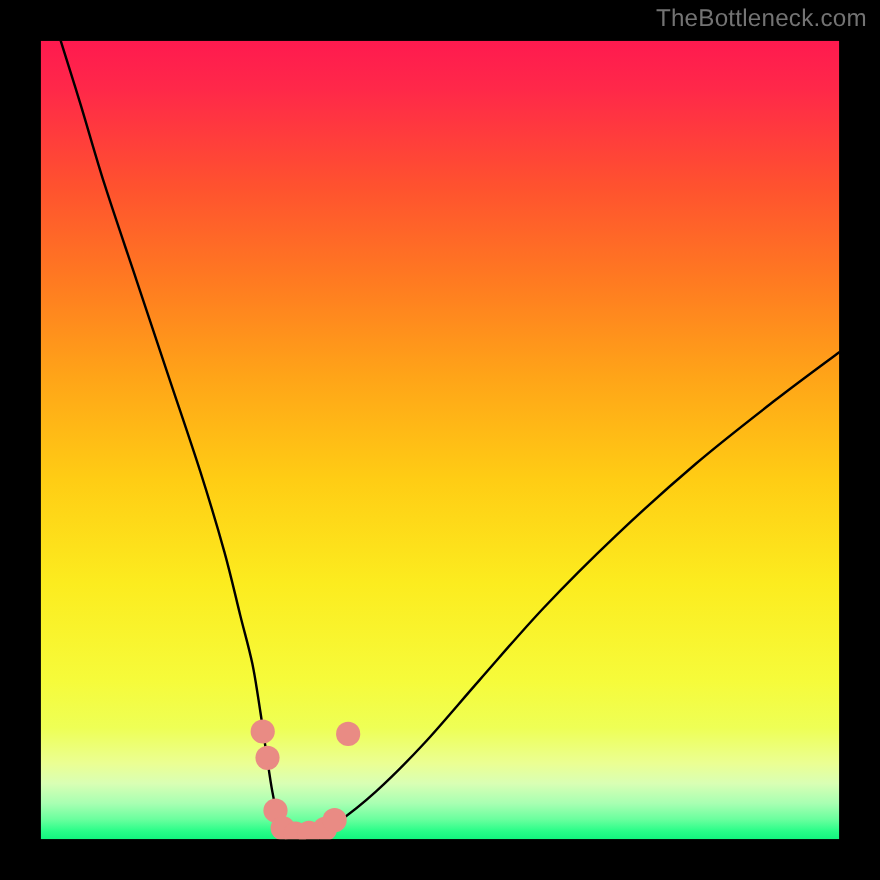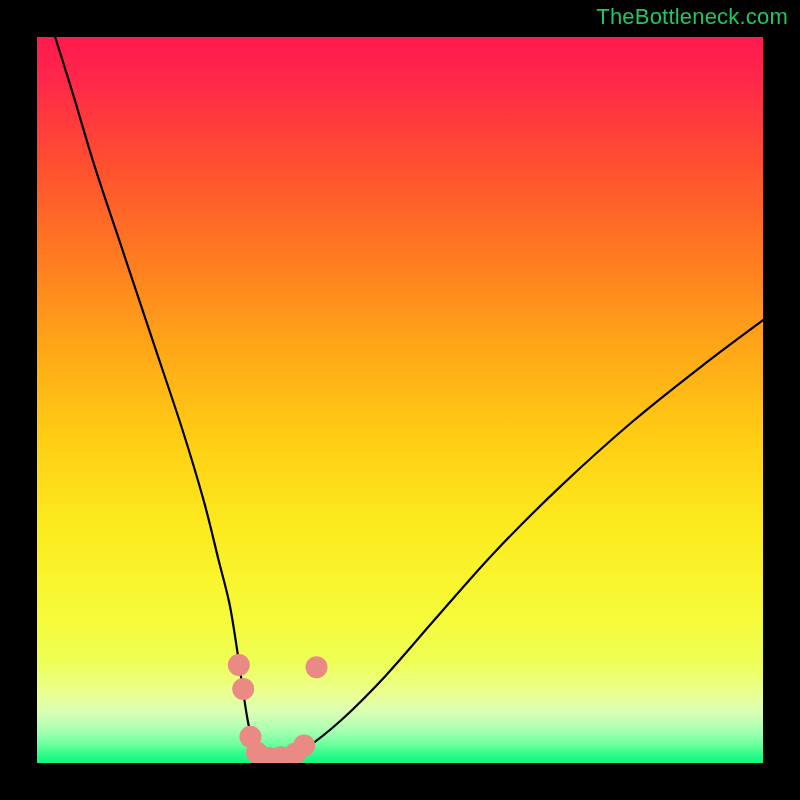--- a/index.html
+++ b/index.html
@@ -16,21 +16,21 @@
     left: 0;
     top: 0;
     width: 800px;
     height: 800px;
     background: #000;
   }
   .watermark {
     position: absolute;
     top: 4px;
     right: 12px;
-    color: #22c55e;
+    color: #737373;
     font-size: 22px;
     letter-spacing: 0.2px;
     font-weight: 400;
     z-index: 30;
     user-select: none;
   }
   .plot {
     position: absolute;
     left: 37px;
     top: 37px;

